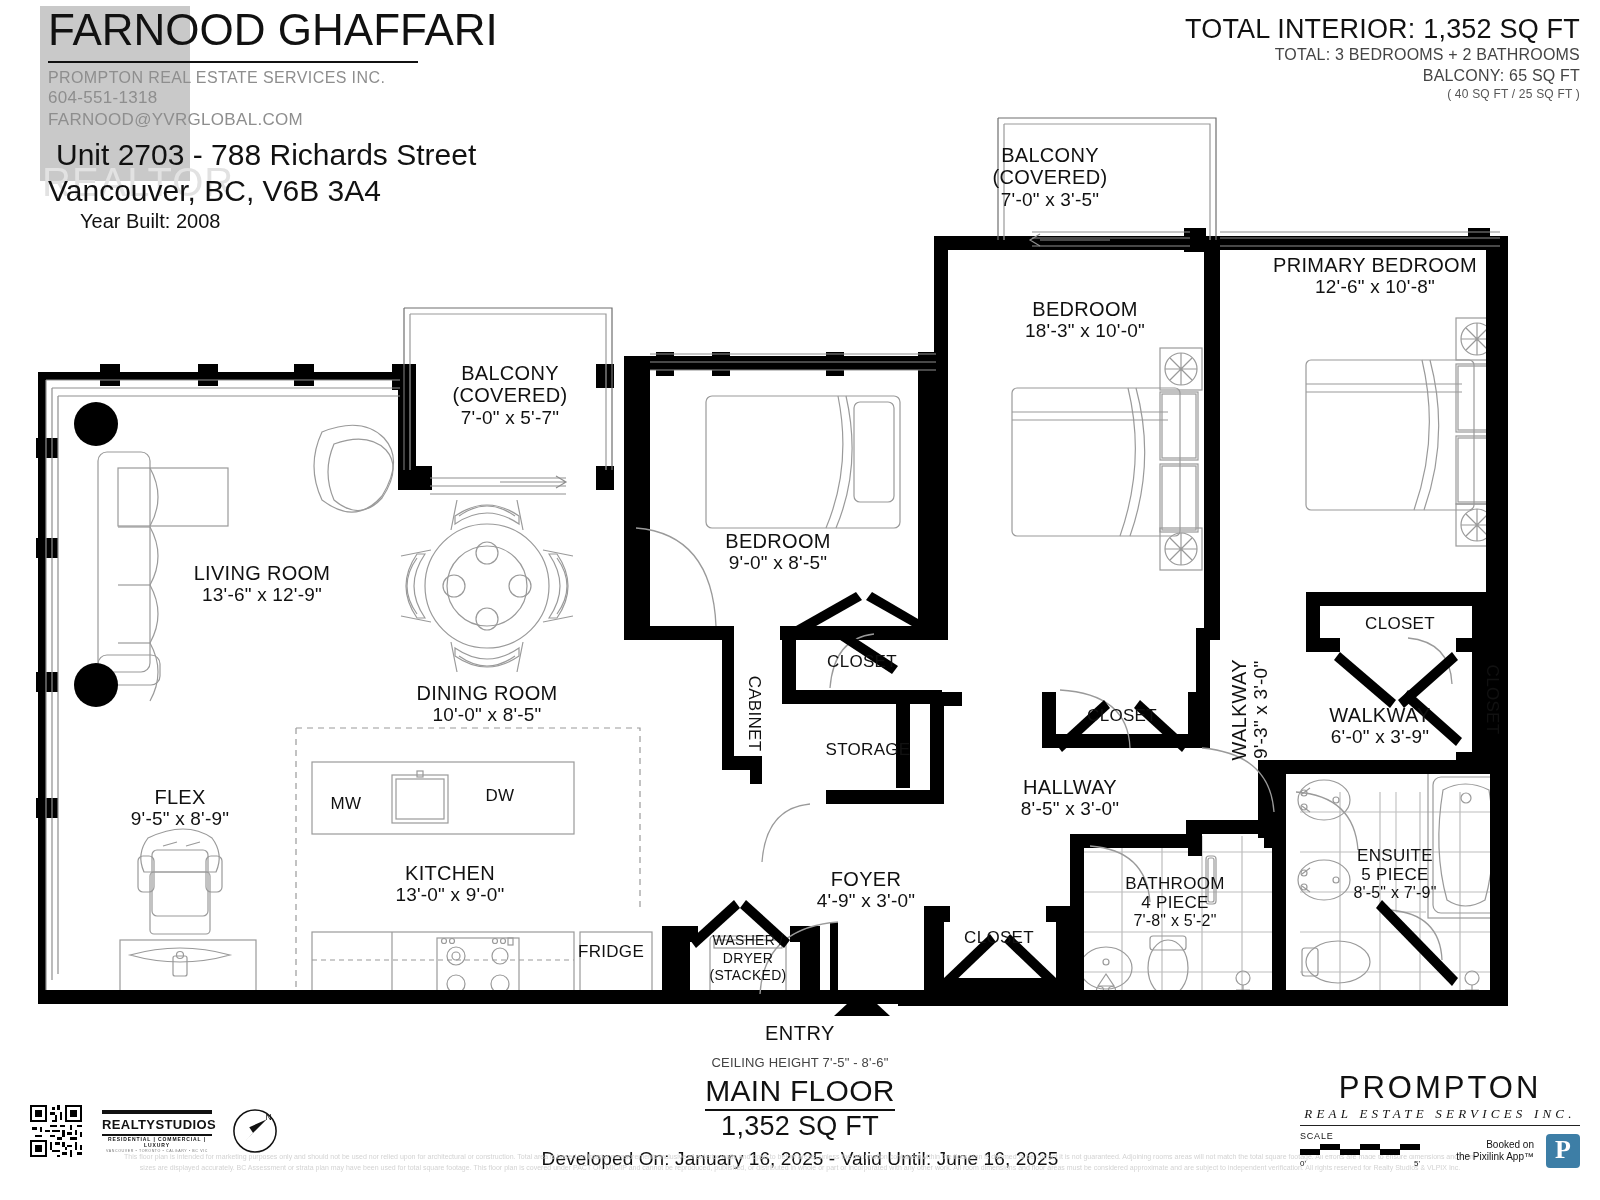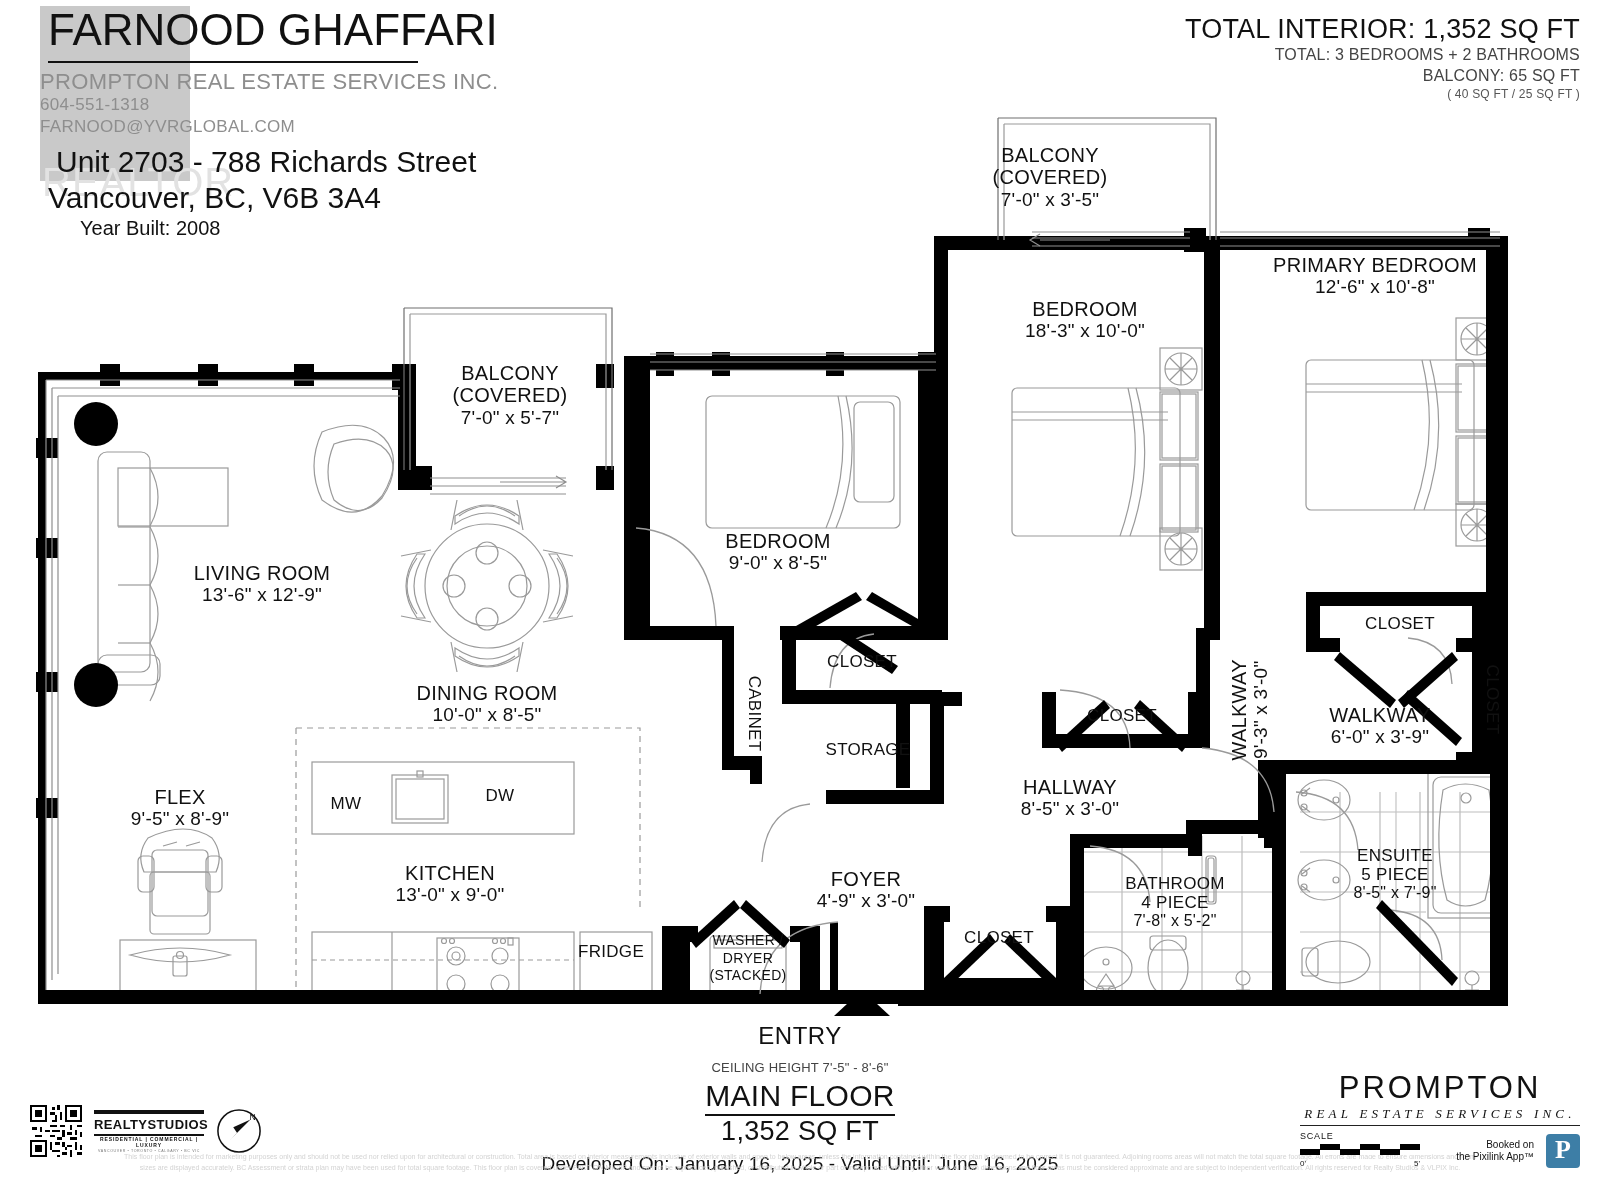--- a/index.html
+++ b/index.html
@@ -9,24 +9,24 @@
   
   #header-left{position:absolute;left:40px;top:8px;width:620px;}
   #watermark{position:absolute;left:40px;top:6px;width:150px;height:175px;
              background:#c9c9c9;z-index:0;}
   #watermark-r{position:absolute;left:42px;top:160px;font-size:40px;letter-spacing:1px;
              color:#e2e2e2;font-family:"Liberation Sans",sans-serif;z-index:0;}
   .agent-name{position:relative;z-index:2;font-size:44px;letter-spacing:0px;
               line-height:1.02;font-weight:400;padding-left:8px;}
   .agent-name-underline{position:relative;z-index:2;margin-left:8px;margin-top:-4px;}
   .agent-name-underline span{display:inline-block;border-bottom:2px solid #111;}
-  .brokerage{position:relative;z-index:2;font-size:22px;color:#8e8e8e;letter-spacing:.4px;
-             margin-top:2px;line-height:1.15;}
+  .brokerage{position:relative;z-index:2;font-size:16px;color:#8e8e8e;letter-spacing:.4px;
+             padding-left:8px;margin-top:2px;line-height:1.15;}
   .phone,.email{position:relative;z-index:2;font-size:17px;color:#8e8e8e;
-             line-height:1.3;letter-spacing:.3px;}
+             padding-left:8px;line-height:1.3;letter-spacing:.3px;}
   .addr1{position:relative;z-index:2;font-size:30px;padding-left:16px;margin-top:6px;line-height:1.18;}
   .addr2{position:relative;z-index:2;font-size:30px;padding-left:8px;line-height:1.18;}
   .yearbuilt{position:relative;z-index:2;font-size:20px;padding-left:8px;margin-top:2px;margin-left:32px;}
 
   #header-right{position:absolute;right:20px;top:14px;text-align:right;}
   .hr-big{font-size:27px;letter-spacing:.2px;line-height:1.15;}
   .hr-small{font-size:16px;color:#444;letter-spacing:.2px;line-height:1.3;}
   .hr-tiny{font-size:12px;color:#555;letter-spacing:.2px;line-height:1.3;}
 
   
@@ -37,30 +37,30 @@
   .rl{position:absolute;text-align:center;line-height:1.12;pointer-events:none;}
   .rl .n{font-size:20px;letter-spacing:.3px;}
   .rl .d{font-size:19px;letter-spacing:.2px;}
   .rl.sm .n{font-size:17px;}
   .rl.sm .d{font-size:16px;}
   .rl.xs .n{font-size:14px;line-height:1.25;}
   .rl.vert{transform-origin:center center;}
 
   
   #footer-center{position:absolute;left:0;right:0;top:1022px;text-align:center;}
-  .entry-lbl{font-size:24px;letter-spacing:.5px;}
+  .entry-lbl{font-size:20px;letter-spacing:.5px;}
   .ceil{font-size:13px;color:#444;margin-top:10px;letter-spacing:.2px;}
   .mainfloor{font-size:30px;margin-top:4px;letter-spacing:.3px;}
   .mainfloor span{display:inline-block;border-bottom:2px solid #111;padding-bottom:1px;}
   .sqft{font-size:27px;letter-spacing:.3px;}
   .developed{font-size:19px;margin-top:6px;letter-spacing:.1px;}
   .disclaimer{position:absolute;left:0;right:0;top:1152px;text-align:center;
               font-size:7px;color:#d3d3d3;line-height:1.5;padding:0 120px;}
 
-  #footer-left{position:absolute;left:30px;top:1105px;display:flex;align-items:center;gap:12px;}
+  #footer-left{position:absolute;left:30px;top:1105px;display:flex;align-items:center;gap:20px;}
   .qr{width:52px;height:52px;}
   .realty-logo{width:110px;}
   .realty-bar{height:4px;background:#111;width:100%;}
   .realty-name{font-size:13px;font-weight:bold;letter-spacing:.4px;text-align:center;
                padding:3px 0 2px;}
   .realty-name i{font-style:normal;color:#111;}
   .realty-sub{font-size:5px;letter-spacing:.9px;text-align:center;color:#111;font-weight:bold;}
   .realty-sub2{font-size:3.6px;letter-spacing:.6px;text-align:center;color:#777;margin-top:1px;}
   .compass{width:46px;height:46px;}
 

